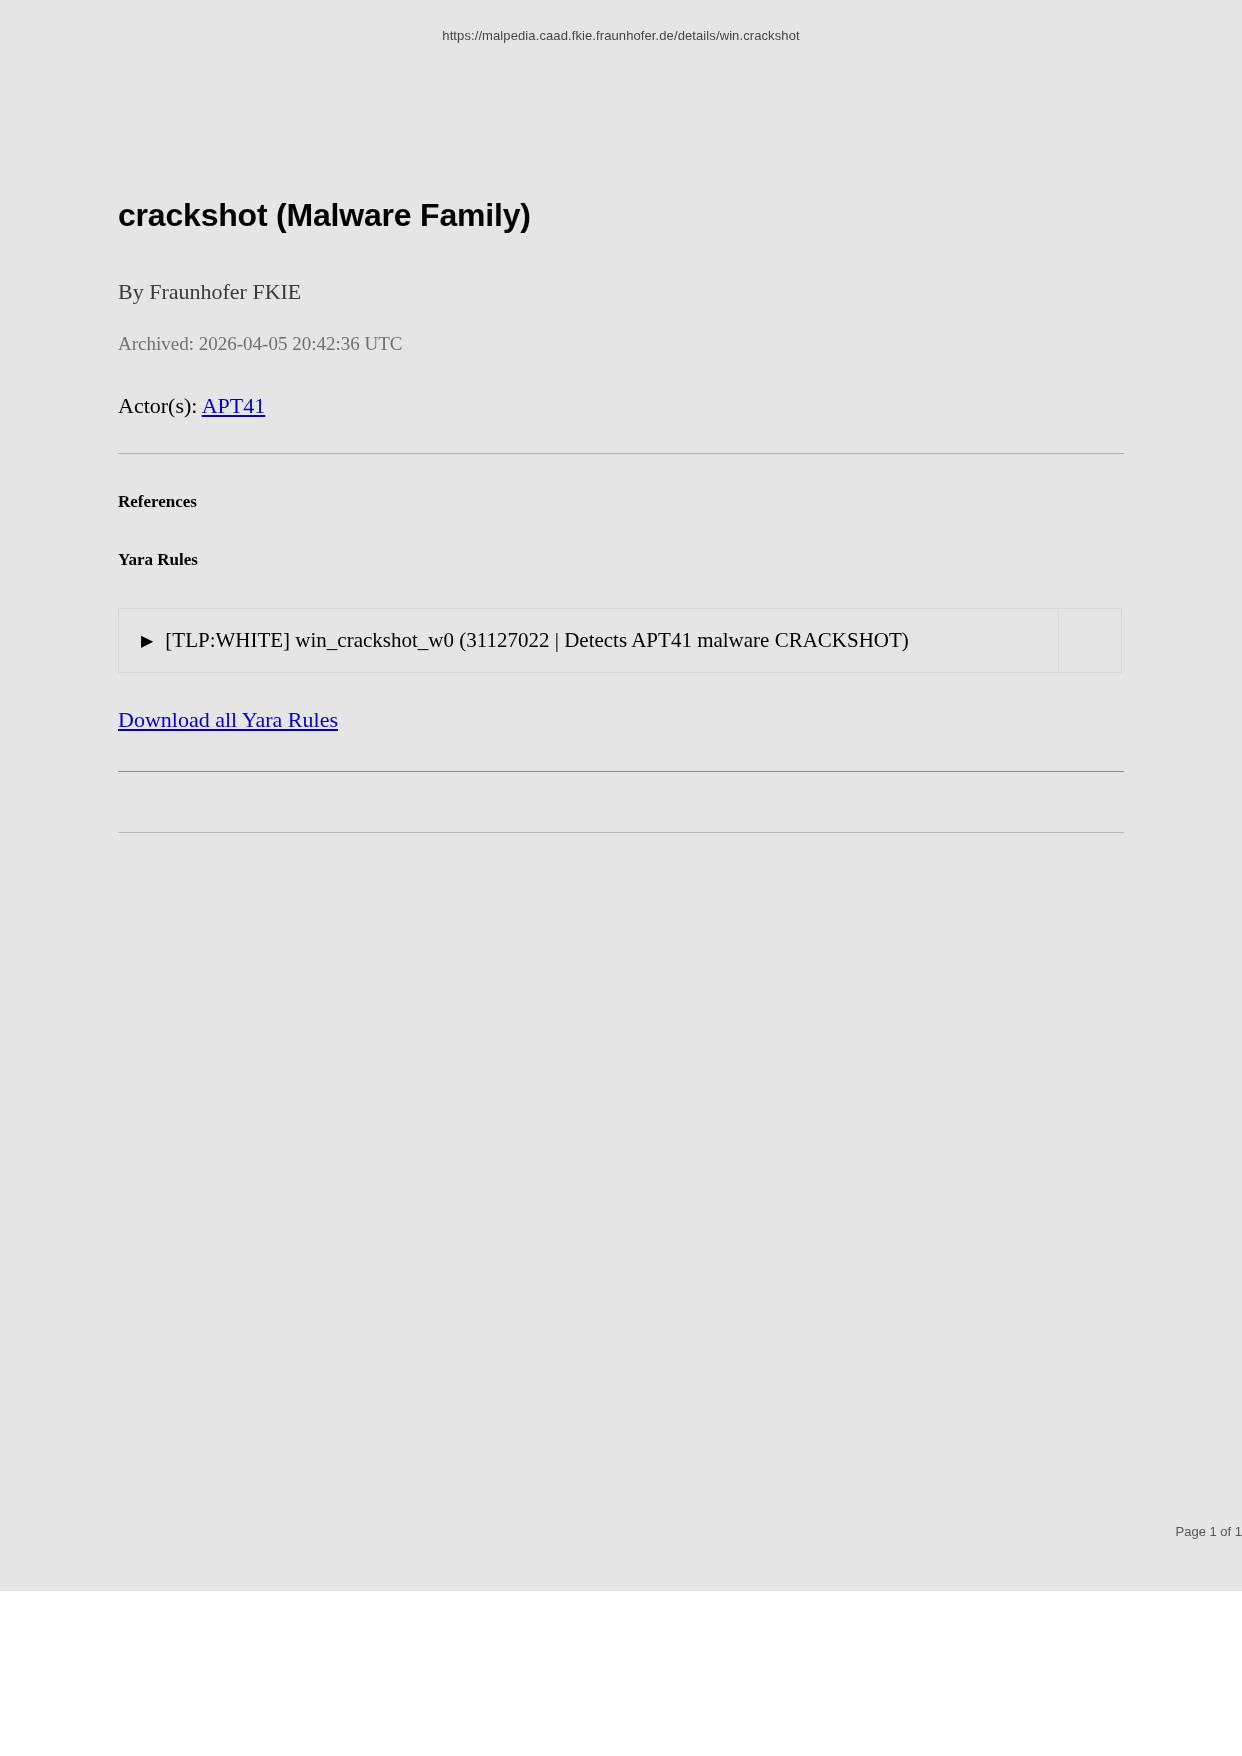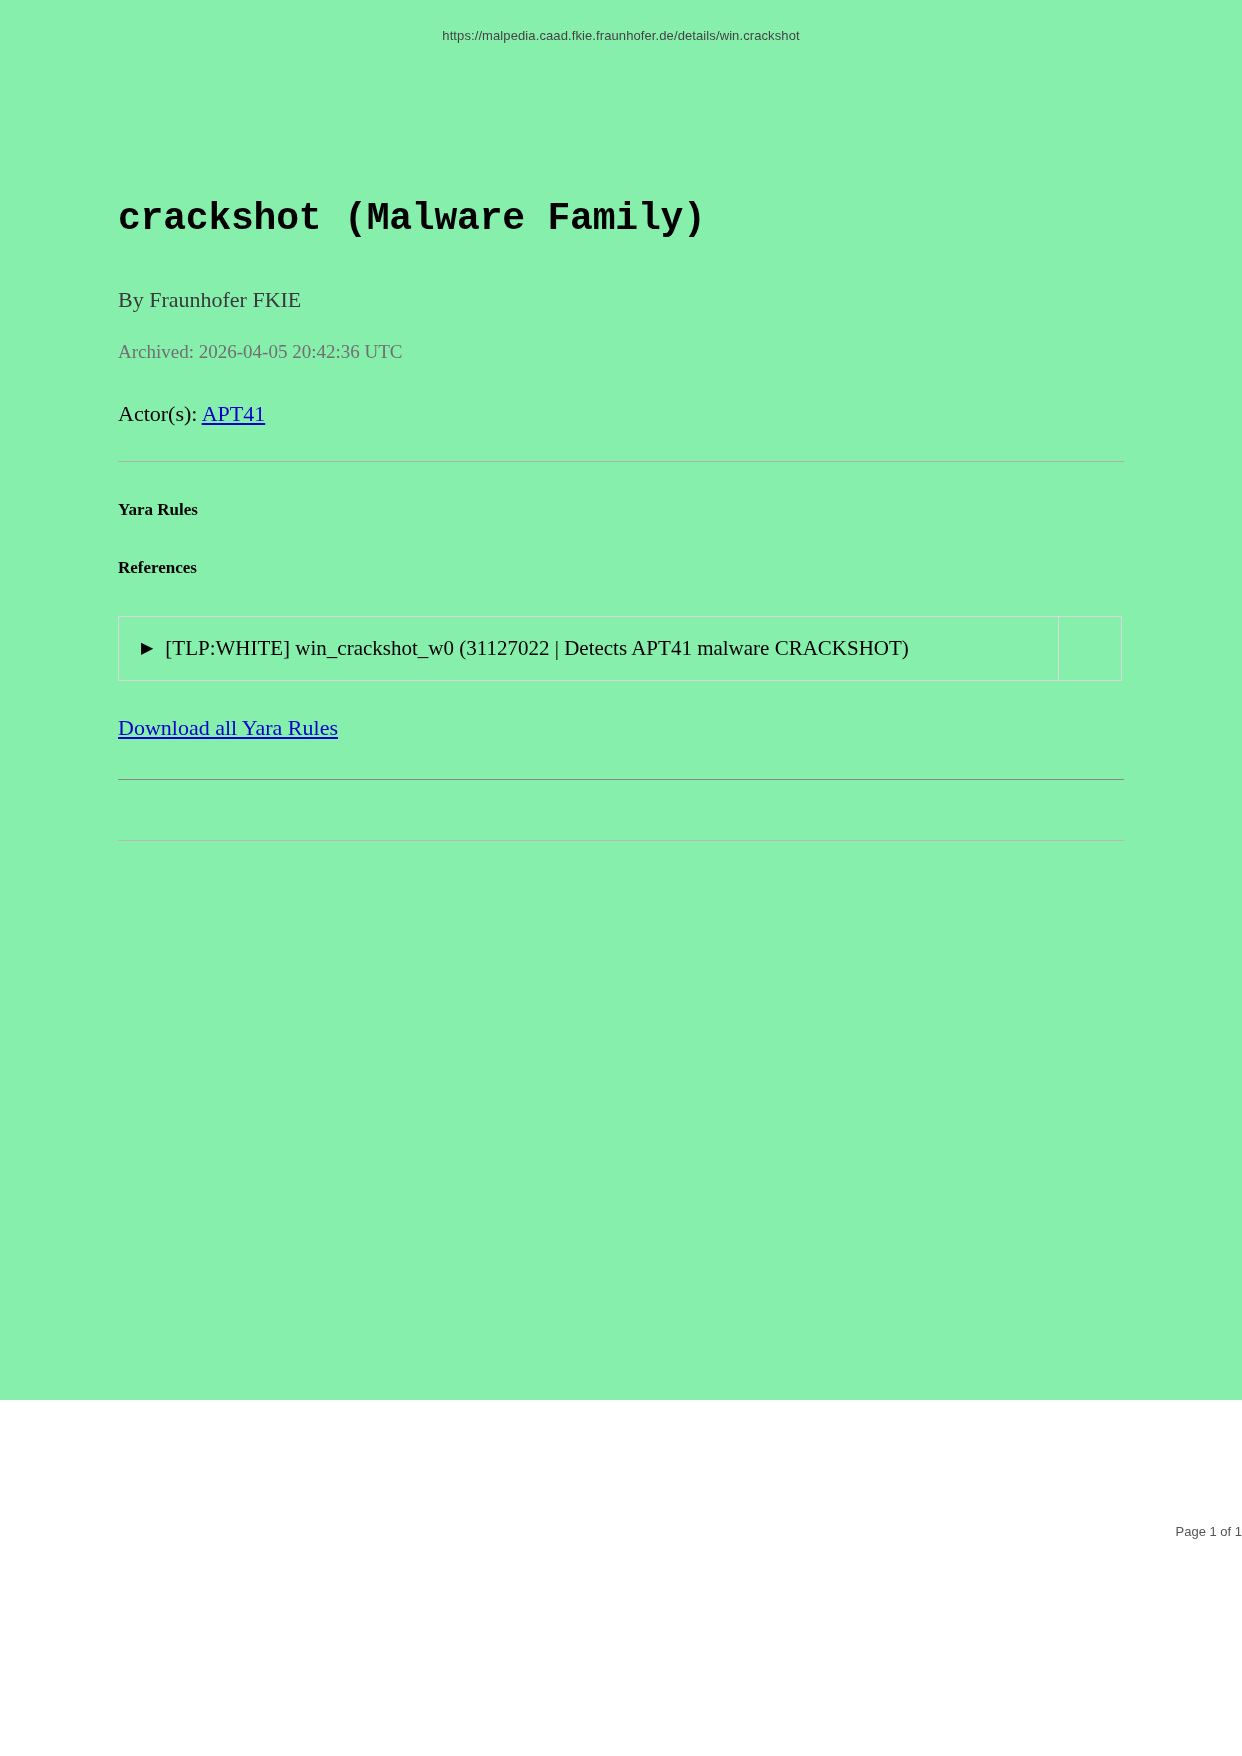--- a/index.html
+++ b/index.html
@@ -12,43 +12,43 @@
     height: 1756px;
     position: relative;
     font-family: "Liberation Serif", serif;
     color: #000000;
     overflow: hidden;
   }
   .page {
     position: absolute;
     top: 0; left: 0;
     width: 1242px;
-    height: 1400px;
-    background: #86efac;
+    height: 1591px;
+    background: #e5e5e5;
   }
   .header-url {
     position: absolute;
     top: 28px;
     left: 0;
     width: 1242px;
     text-align: center;
     font-family: "Liberation Sans", sans-serif;
     font-size: 13px;
     color: #444444;
     letter-spacing: 0.1px;
   }
   .content {
     position: absolute;
     left: 118px;
     top: 195px;
     width: 1006px;
   }
   h1.title {
-    font-family: Liberation Mono, monospace;
-    font-size: 38px;
+    font-family: Liberation Sans, sans-serif;
+    font-size: 32px;
     font-weight: bold;
     margin: 0 0 0 0;
     line-height: 1.25;
     letter-spacing: -0.2px;
   }
   .byline {
     font-size: 22px;
     color: #3a3a3a;
     margin-top: 44px;
   }
@@ -165,23 +165,23 @@
     <div class="byline">By Fraunhofer FKIE</div>
 
     <div class="archived">Archived: 2026-04-05 20:42:36 UTC</div>
 
 
     <div class="actors"><span>Actor(s): </span><a href="#">APT41</a></div>
 
     <hr class="rule">
 
 
+    <div class="subhead">References</div>
+
     <div class="subhead">Yara Rules</div>
-
-    <div class="subhead">References</div>
 
     <div class="yara-box">
       <div class="yara-main">
         <span class="tri">▶</span>
         <span>[TLP:WHITE] win_crackshot_w0 (31127022 | Detects APT41 malware CRACKSHOT)</span>
       </div>
       <div class="yara-side"></div>
     </div>
 
     <div class="download"><a href="#">Download all Yara Rules</a></div>

